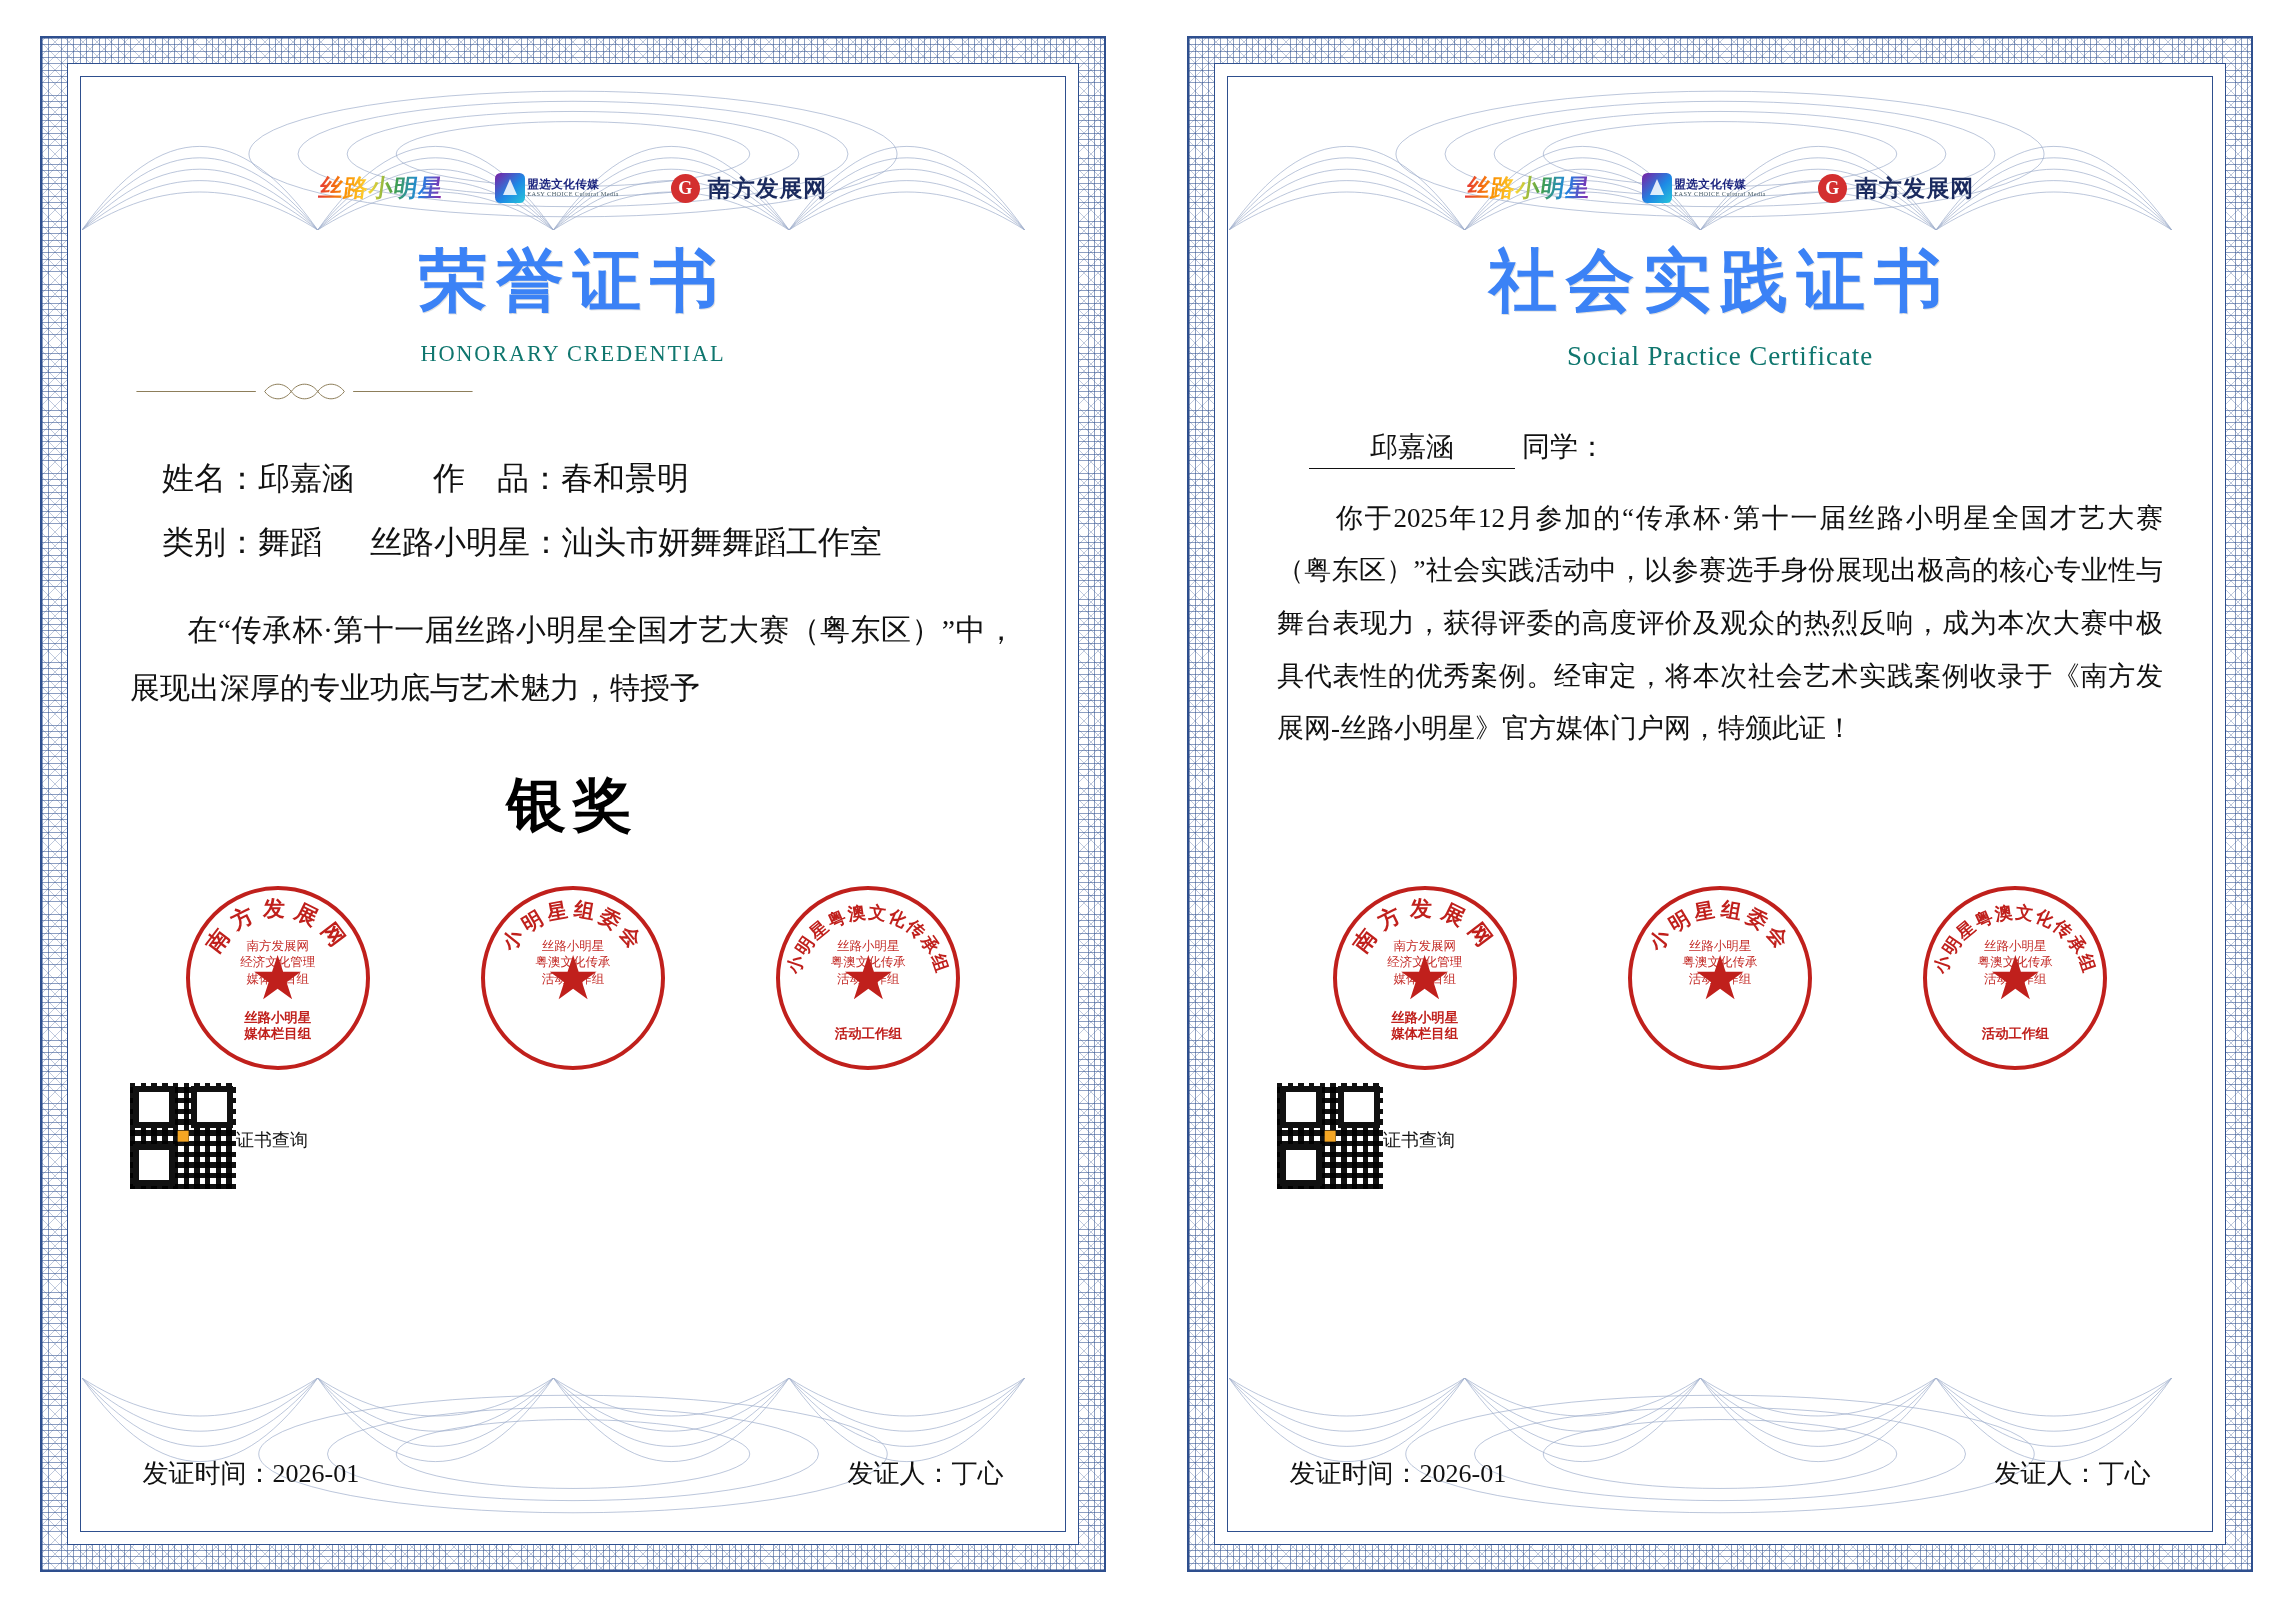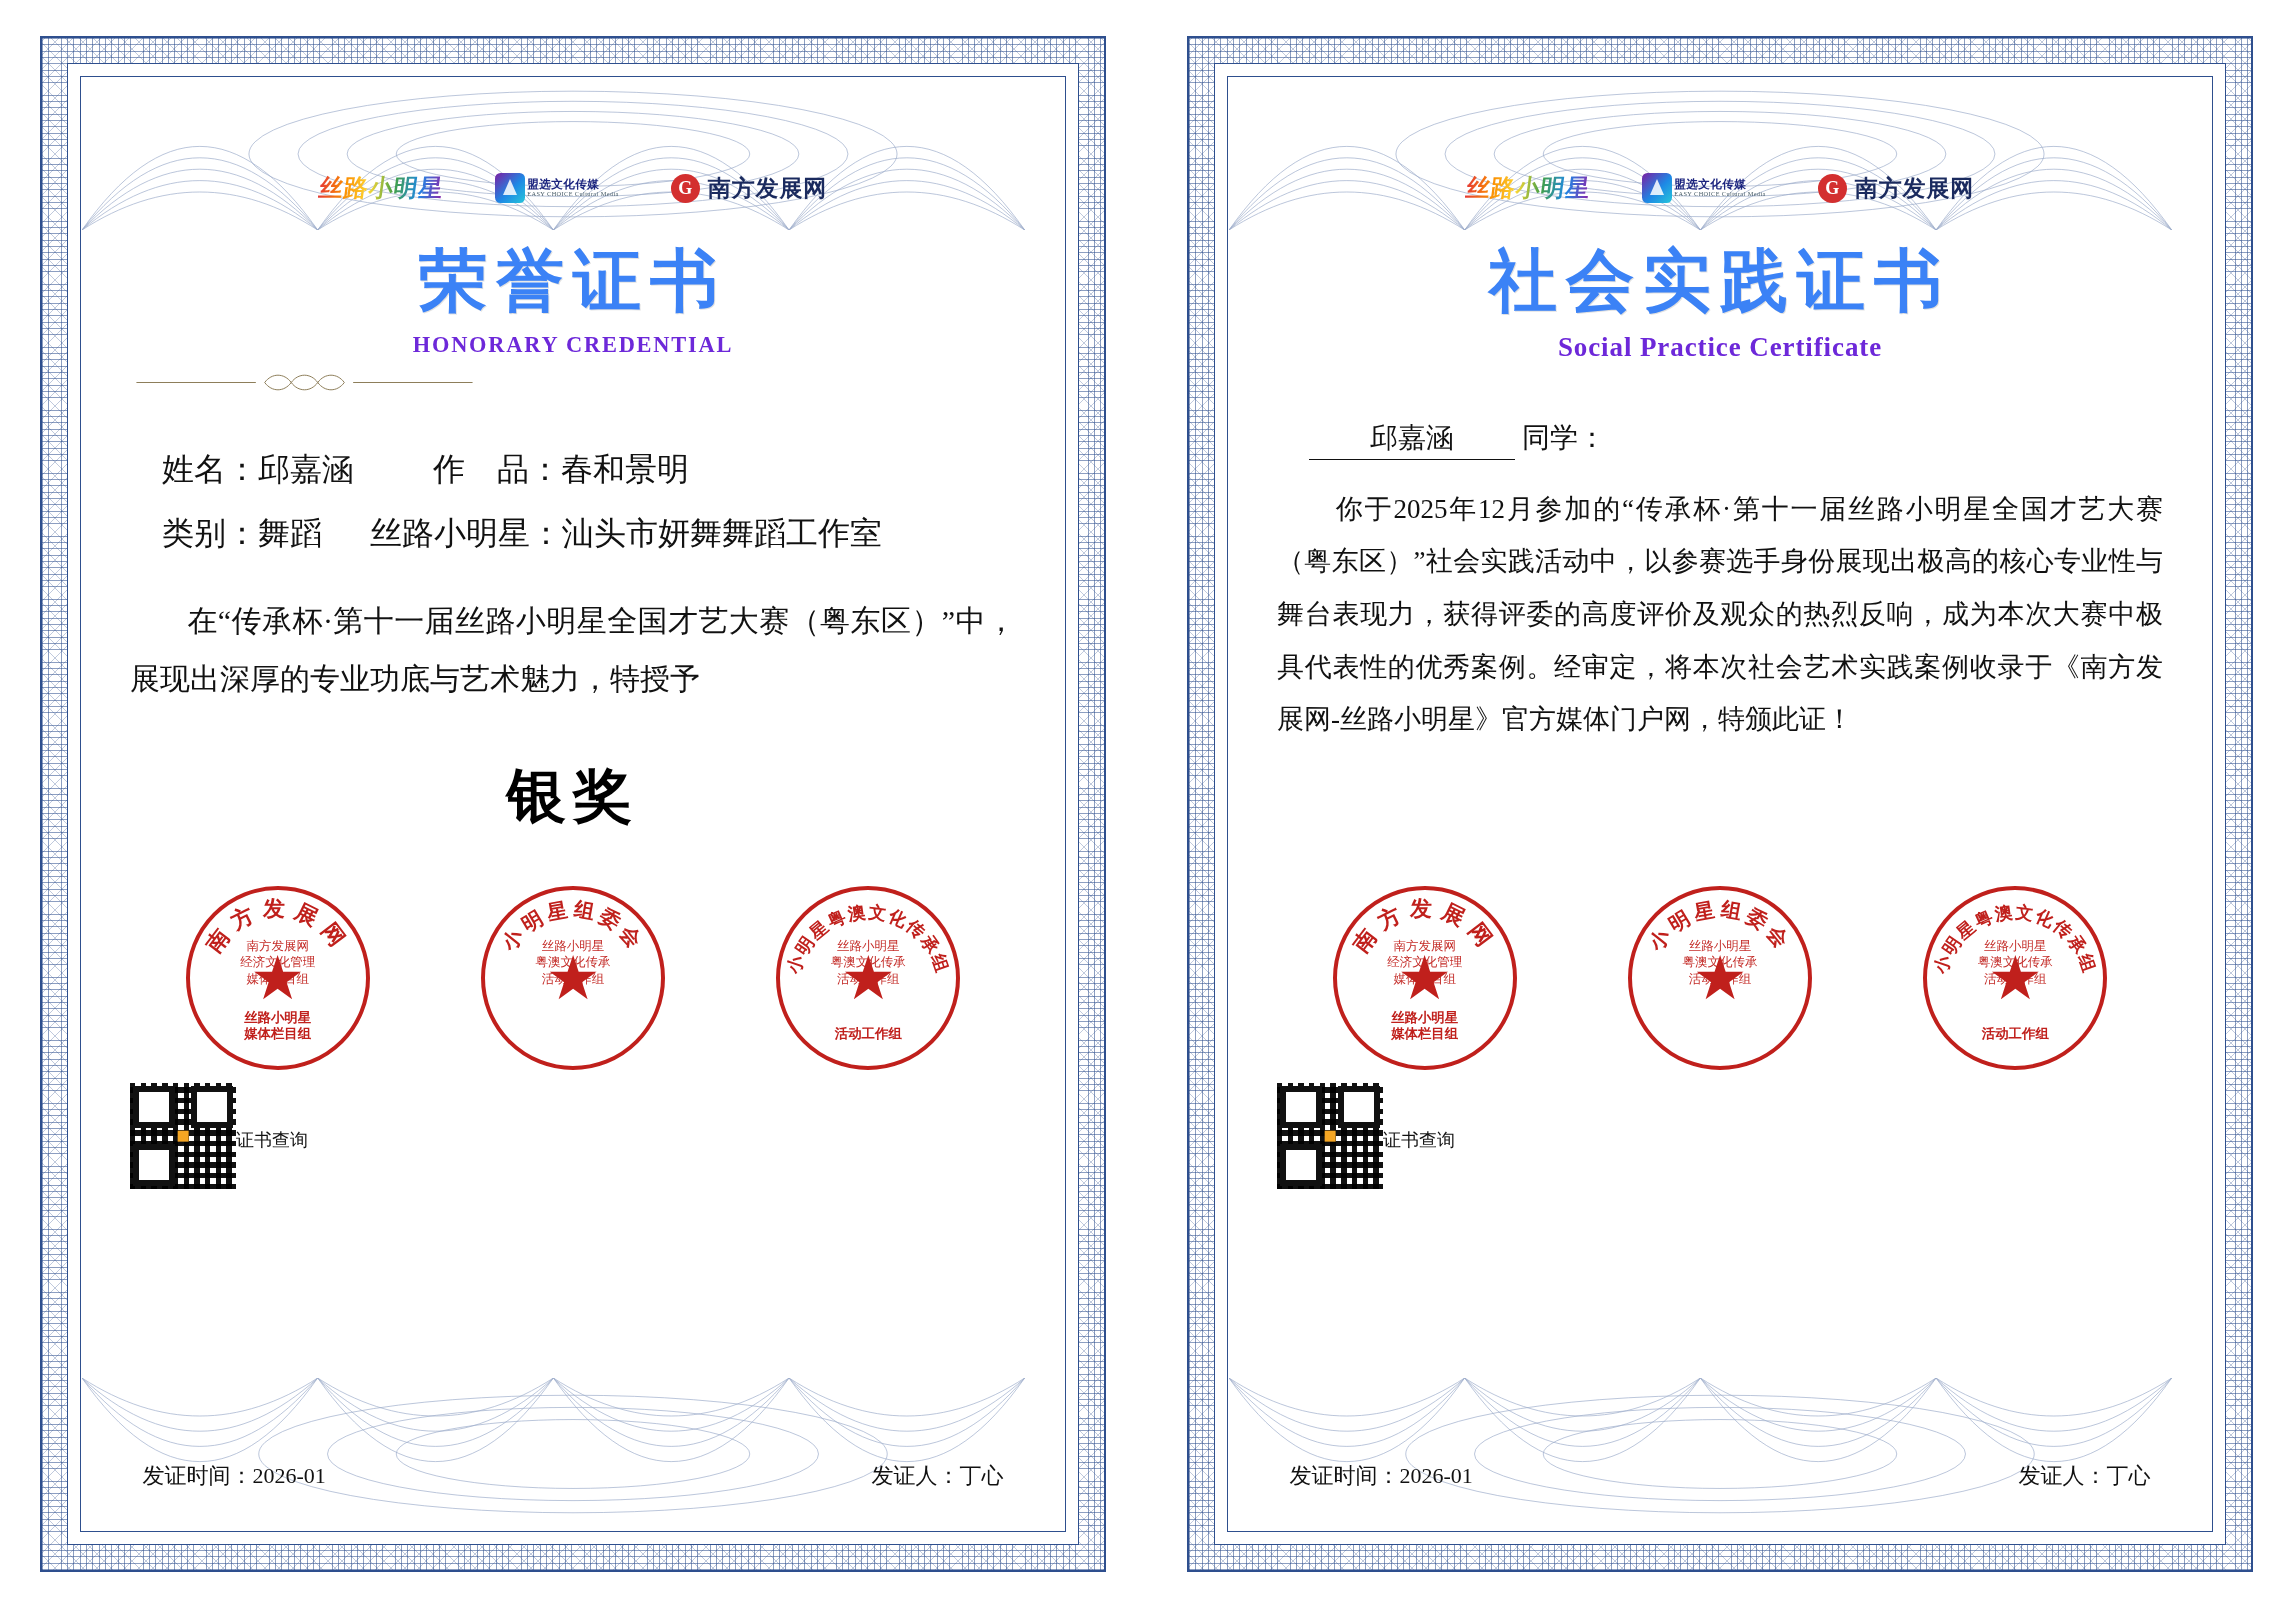--- a/index.html
+++ b/index.html
@@ -53,21 +53,21 @@
   .logo-easy .txt .cn{font-size:11.6px;color:#1a237e;font-weight:bold;letter-spacing:0.4px;}
   .logo-easy .txt .en{font-size:6.3px;color:#455a64;letter-spacing:0.4px;}
   .logo-nf{display:flex;align-items:center;gap:8px;}
   .logo-nf .circle{width:29px;height:29px;border-radius:50%;background:#d32f2f;color:#fff;
     font-size:18px;font-weight:bold;display:flex;align-items:center;justify-content:center;font-family:"Liberation Serif",serif;}
   .logo-nf .name{font-size:23px;font-weight:bold;color:#1a2a5e;letter-spacing:0.9px;}
 
   
   .title-cn{text-align:center;font-size:68px;font-weight:bold;color:#3b82f6;letter-spacing:9px;margin-top:32px;
     font-family:"Liberation Serif",serif;text-shadow:0.9px 0.9px 0 rgba(0,0,0,.12);}
-  .title-en{text-align:center;font-size:22.4px;font-weight:bold;color:#6d28d9;letter-spacing:1.8px;margin-top:5px;}
+  .title-en{text-align:center;font-size:22.4px;font-weight:normal;color:#0f766e;letter-spacing:1.8px;margin-top:14px;}
   .title-en.serif2{font-size:27px;letter-spacing:0.9px;}
   .flourish{margin:12.5px auto 0;width:349px;height:23px;}
 
   
   .fields{margin-top:39px;font-size:32px;color:#111;line-height:2.0;}
   .field-row{display:flex;align-items:baseline;padding-left:32px;}
   .field-label{white-space:nowrap;}
   .field-value{white-space:nowrap;}
   .gap1{display:inline-block;width:79px;}
   .gap2{display:inline-block;width:48px;}
@@ -97,21 +97,21 @@
       repeating-linear-gradient(90deg,#111 0 5.4px,#fff 5.4px 10.7px),
       repeating-linear-gradient(0deg,#111 0 5.4px,#fff 5.4px 10.7px);
       background-blend-mode:multiply;position:relative;}
   .qr:before,.qr:after{content:"";position:absolute;width:30px;height:30px;border:6.3px solid #111;background:#fff;}
   .qr:before{left:2.7px;top:2.7px;}
   .qr:after{right:2.7px;top:2.7px;}
   .qr .bl{position:absolute;left:2.7px;bottom:2.7px;width:30px;height:30px;border:6.3px solid #111;background:#fff;}
   .qr .ctr{position:absolute;left:50%;top:50%;width:10.7px;height:10.7px;transform:translate(-50%,-50%);background:#f5a623;}
   .qr-label{margin-top:7.2px;font-size:18px;color:#111;}
 
-  .footer{position:absolute;left:0;right:0;bottom:9px;display:flex;justify-content:space-between;font-size:22px;color:#111;}
+  .footer{position:absolute;left:0;right:0;bottom:9px;display:flex;justify-content:space-between;font-size:26px;color:#111;}
   .footer .left{padding-left:12.5px;}
   .footer .right{padding-right:12.5px;}
 </style>
 </head>
 <body>
 
 <div class="page">
 
   <div class="cert">
     <div class="border-outer"></div>

